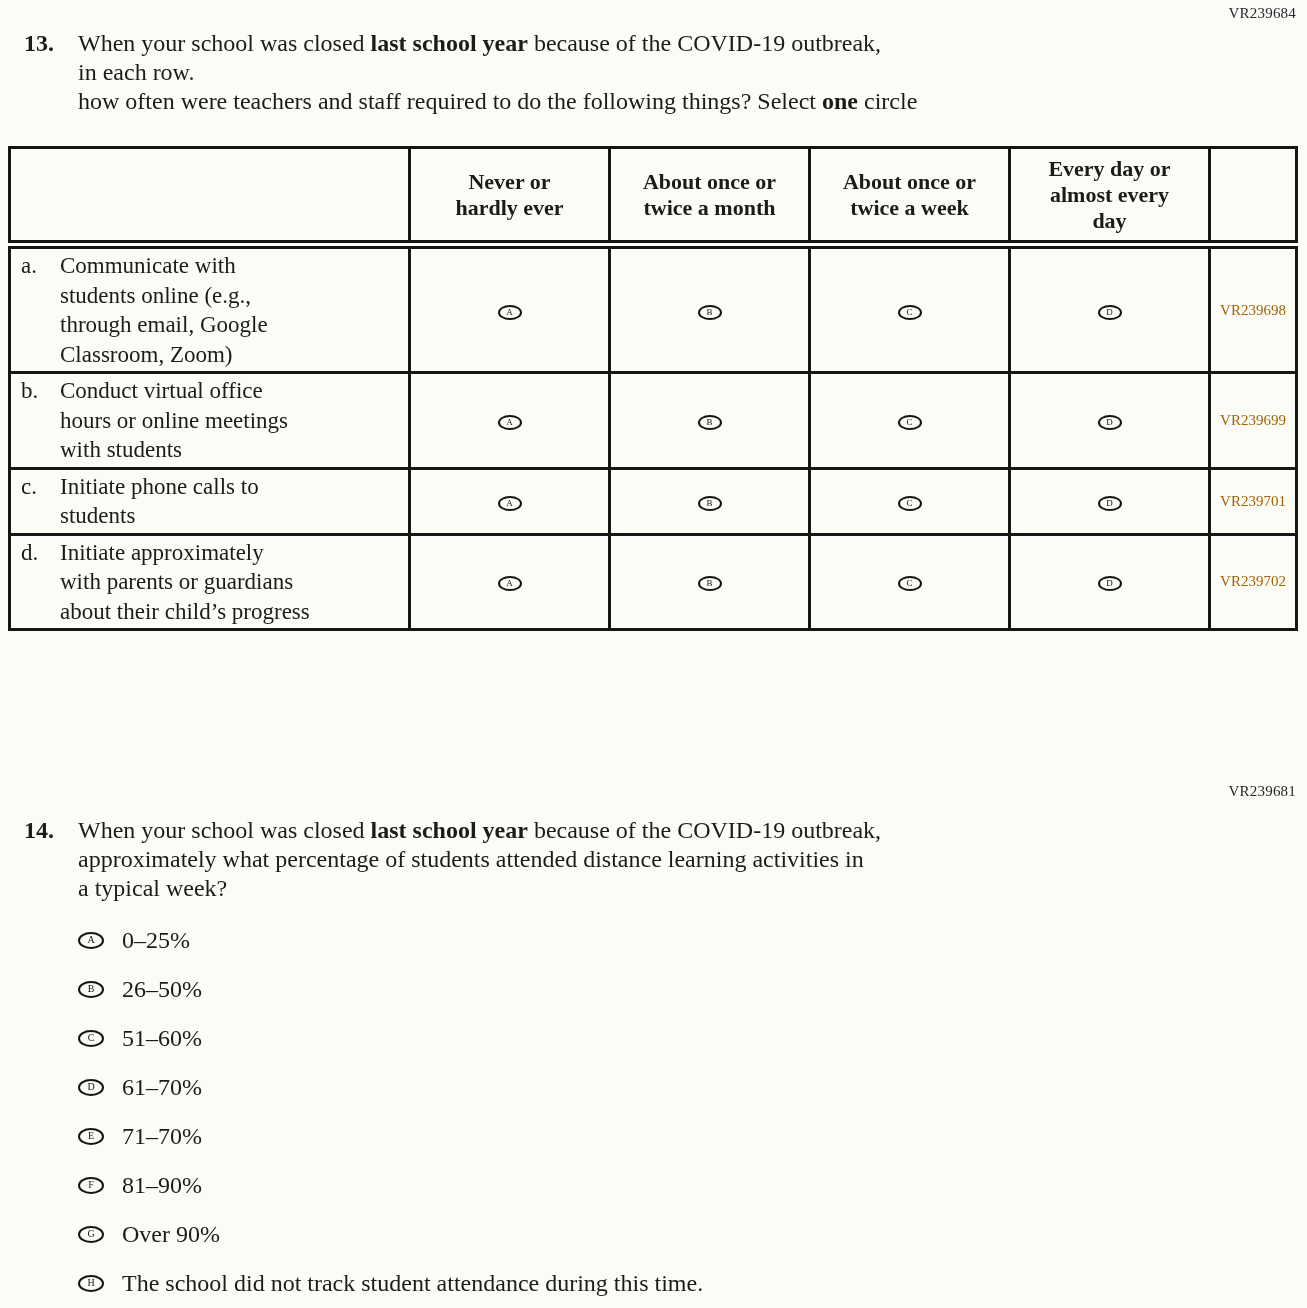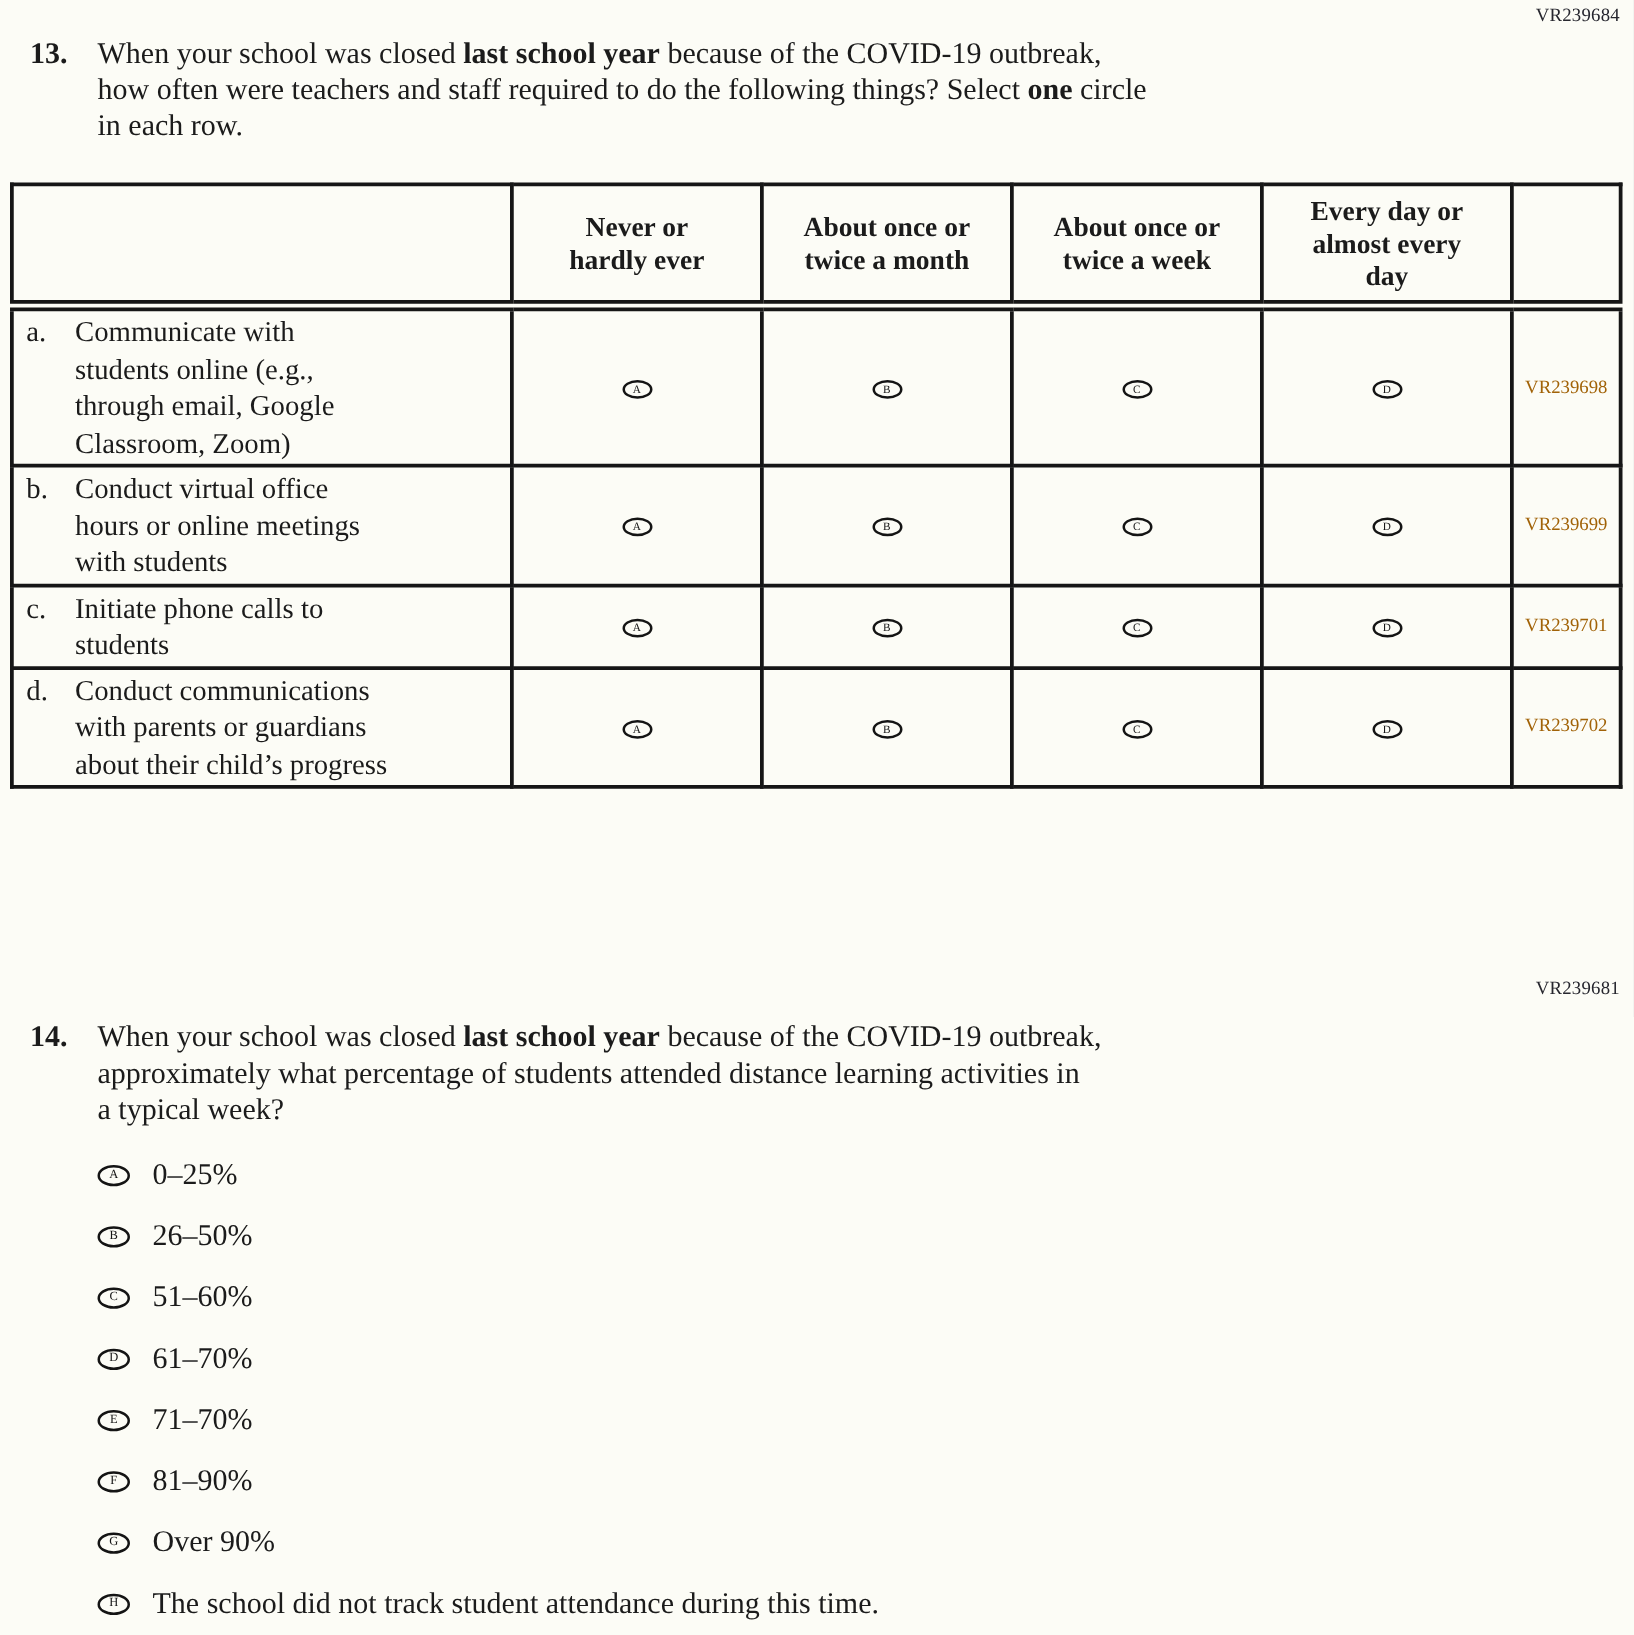--- a/index.html
+++ b/index.html
@@ -136,22 +136,22 @@
 <body>
 
 <div class="page">
 
   <div id="code-top" class="corner-code">VR239684</div>
 
   <div id="q13" class="question">
     <div class="q-number">13.</div>
     <div class="q-lines">
       <div class="q-line"><span>When your school was closed </span><span class="bold-inline">last school year</span><span> because of the COVID-19 outbreak,</span></div>
+      <div class="q-line"><span>in each row.</span></div>
       <div class="q-line"><span>how often were teachers and staff required to do the following things? Select </span><span class="bold-inline">one</span><span> circle</span></div>
-      <div class="q-line"><span>in each row.</span></div>
     </div>
   </div>
 
   <table class="matrix">
     <colgroup>
       <col style="width:400px">
         <col style="width:200px">
         <col style="width:200px">
         <col style="width:200px">
         <col style="width:200px">
@@ -230,21 +230,21 @@
         <td class="bubble-cell"><span class="bubble">B</span></td>
         <td class="bubble-cell"><span class="bubble">C</span></td>
         <td class="bubble-cell"><span class="bubble">D</span></td>
         <td class="code-cell">VR239701</td>
       </tr>
       <tr class="row-d">
         <td class="label-cell">
           <div class="label-flex">
             <span class="row-letter">d.</span>
             <span class="row-lines">
-              <span class="row-line" style="display:block">Conduct communications</span>
+              <span class="row-line" style="display:block">Initiate approximately</span>
               <span class="row-line" style="display:block">with parents or guardians</span>
               <span class="row-line" style="display:block">about their child’s progress</span>
             </span>
           </div>
         </td>
         <td class="bubble-cell"><span class="bubble">A</span></td>
         <td class="bubble-cell"><span class="bubble">B</span></td>
         <td class="bubble-cell"><span class="bubble">C</span></td>
         <td class="bubble-cell"><span class="bubble">D</span></td>
         <td class="code-cell">VR239702</td>

